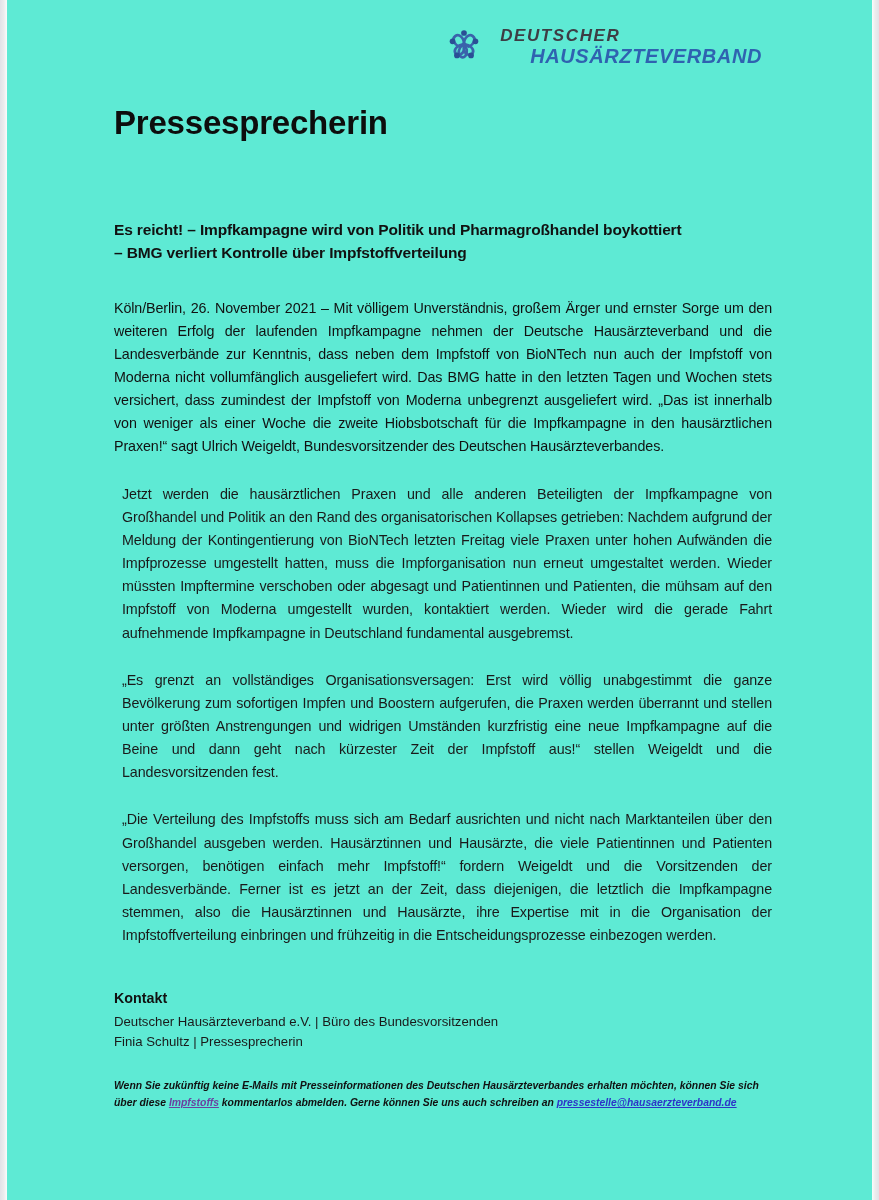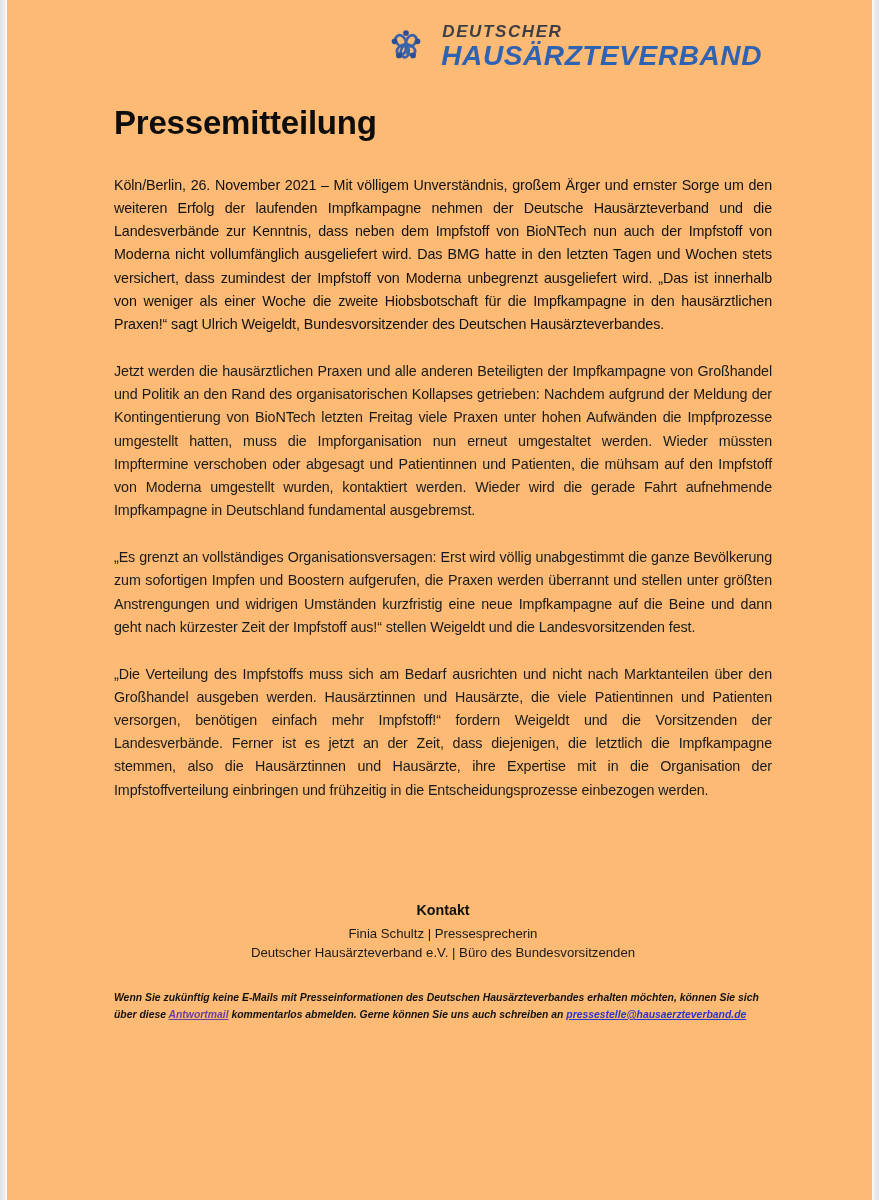--- a/index.html
+++ b/index.html
@@ -31,21 +31,21 @@
     right: 0;
     background: linear-gradient(to left, #e2e2e8 0%, #ececed 55%, #fbfbfc 100%);
   }
 
   .sheet {
     position: absolute;
     left: 7px;
     right: 7px;
     top: 0;
     bottom: 0;
-    background: #fdba74;
+    background: #5eead4;
     padding: 0;
   }
 
   
   .header {
     display: flex;
     justify-content: flex-end;
     align-items: center;
     padding: 20px 110px 0 0;
     height: 72px;
@@ -68,25 +68,25 @@
     font-weight: bold;
     font-size: 17px;
     letter-spacing: 1.6px;
     color: #3d3d44;
     margin-left: 2px;
   }
   .logo-line2 {
     font-family: "Liberation Sans", sans-serif;
     font-style: italic;
     font-weight: bold;
-    font-size: 28px;
+    font-size: 20px;
     letter-spacing: 0.6px;
     color: #2f62b0;
     margin-top: 2px;
-    margin-left: 1px;
+    margin-left: 32px;
   }
 
   
   .content {
     padding: 0 100px 0 107px;
     box-sizing: border-box;
   }
   .doc-title {
     font-size: 33px;
     font-weight: bold;
@@ -112,26 +112,26 @@
     line-height: 1.62;
     text-align: justify;
     margin: 32px 0 0 0;
     letter-spacing: -0.1px;
   }
   .para {
     font-size: 14.3px;
     color: #1a1a1a;
     line-height: 1.62;
     text-align: justify;
-    margin: 24px 0 0 0;
+    margin: 24px 0 0 8px;
     letter-spacing: -0.1px;
   }
 
   
-  .contact-block { margin-top: 100px; text-align: center; }
+  .contact-block { margin-top: 43px; }
   .contact-title {
     font-size: 14.3px;
     font-weight: bold;
     color: #111111;
     margin: 0 0 6px 0;
   }
   .contact-line {
     font-size: 13.2px;
     color: #1a1a1a;
     line-height: 1.48;
@@ -193,32 +193,36 @@
         </span>
         <span class="logo-text">
           <span class="logo-line1">DEUTSCHER</span>
           <span class="logo-line2">HAUSÄRZTEVERBAND</span>
         </span>
       </div>
     </div>
 
     <div class="content">
 
-      <h1 class="doc-title">Pressemitteilung</h1>
-
+      <h1 class="doc-title">Pressesprecherin</h1>
+
+      <div class="headline">
+        <span class="hl-line">Es reicht! – Impfkampagne wird von Politik und Pharmagroßhandel boykottiert</span>
+        <span class="hl-line">– BMG verliert Kontrolle über Impfstoffverteilung</span>
+      </div>
 
       <p class="lead">Köln/Berlin, 26. November 2021 – Mit völligem Unverständnis, großem Ärger und ernster Sorge um den weiteren Erfolg der laufenden Impfkampagne nehmen der Deutsche Hausärzteverband und die Landesverbände zur Kenntnis, dass neben dem Impfstoff von BioNTech nun auch der Impfstoff von Moderna nicht vollumfänglich ausgeliefert wird. Das BMG hatte in den letzten Tagen und Wochen stets versichert, dass zumindest der Impfstoff von Moderna unbegrenzt ausgeliefert wird. „Das ist innerhalb von weniger als einer Woche die zweite Hiobsbotschaft für die Impfkampagne in den hausärztlichen Praxen!“ sagt Ulrich Weigeldt, Bundesvorsitzender des Deutschen Hausärzteverbandes.</p>
 
       <p class="para">Jetzt werden die hausärztlichen Praxen und alle anderen Beteiligten der Impfkampagne von Großhandel und Politik an den Rand des organisatorischen Kollapses getrieben: Nachdem aufgrund der Meldung der Kontingentierung von BioNTech letzten Freitag viele Praxen unter hohen Aufwänden die Impfprozesse umgestellt hatten, muss die Impforganisation nun erneut umgestaltet werden. Wieder müssten Impftermine verschoben oder abgesagt und Patientinnen und Patienten, die mühsam auf den Impfstoff von Moderna umgestellt wurden, kontaktiert werden. Wieder wird die gerade Fahrt aufnehmende Impfkampagne in Deutschland fundamental ausgebremst.</p>
       <p class="para">„Es grenzt an vollständiges Organisationsversagen: Erst wird völlig unabgestimmt die ganze Bevölkerung zum sofortigen Impfen und Boostern aufgerufen, die Praxen werden überrannt und stellen unter größten Anstrengungen und widrigen Umständen kurzfristig eine neue Impfkampagne auf die Beine und dann geht nach kürzester Zeit der Impfstoff aus!“ stellen Weigeldt und die Landesvorsitzenden fest.</p>
       <p class="para">„Die Verteilung des Impfstoffs muss sich am Bedarf ausrichten und nicht nach Marktanteilen über den Großhandel ausgeben werden. Hausärztinnen und Hausärzte, die viele Patientinnen und Patienten versorgen, benötigen einfach mehr Impfstoff!“ fordern Weigeldt und die Vorsitzenden der Landesverbände. Ferner ist es jetzt an der Zeit, dass diejenigen, die letztlich die Impfkampagne stemmen, also die Hausärztinnen und Hausärzte, ihre Expertise mit in die Organisation der Impfstoffverteilung einbringen und frühzeitig in die Entscheidungsprozesse einbezogen werden.</p>
 
       <div class="contact-block">
         <div class="contact-title">Kontakt</div>
+        <div class="contact-line">Deutscher Hausärzteverband e.V. | Büro des Bundesvorsitzenden</div>
         <div class="contact-line">Finia Schultz | Pressesprecherin</div>
-        <div class="contact-line">Deutscher Hausärzteverband e.V. | Büro des Bundesvorsitzenden</div>
       </div>
 
-      <div class="footer-note"><span>Wenn Sie zukünftig keine E-Mails mit Presseinformationen des Deutschen Hausärzteverbandes erhalten möchten, können Sie sich über diese </span><a class="link-mail" href="#">Antwortmail</a><span> kommentarlos abmelden. Gerne können Sie uns auch schreiben an </span><a class="link-blue" href="#">pressestelle@hausaerzteverband.de</a></div>
+      <div class="footer-note"><span>Wenn Sie zukünftig keine E-Mails mit Presseinformationen des Deutschen Hausärzteverbandes erhalten möchten, können Sie sich über diese </span><a class="link-mail" href="#">Impfstoffs</a><span> kommentarlos abmelden. Gerne können Sie uns auch schreiben an </span><a class="link-blue" href="#">pressestelle@hausaerzteverband.de</a></div>
 
     </div>
   </div>
 </div>
 
 </body></html>

